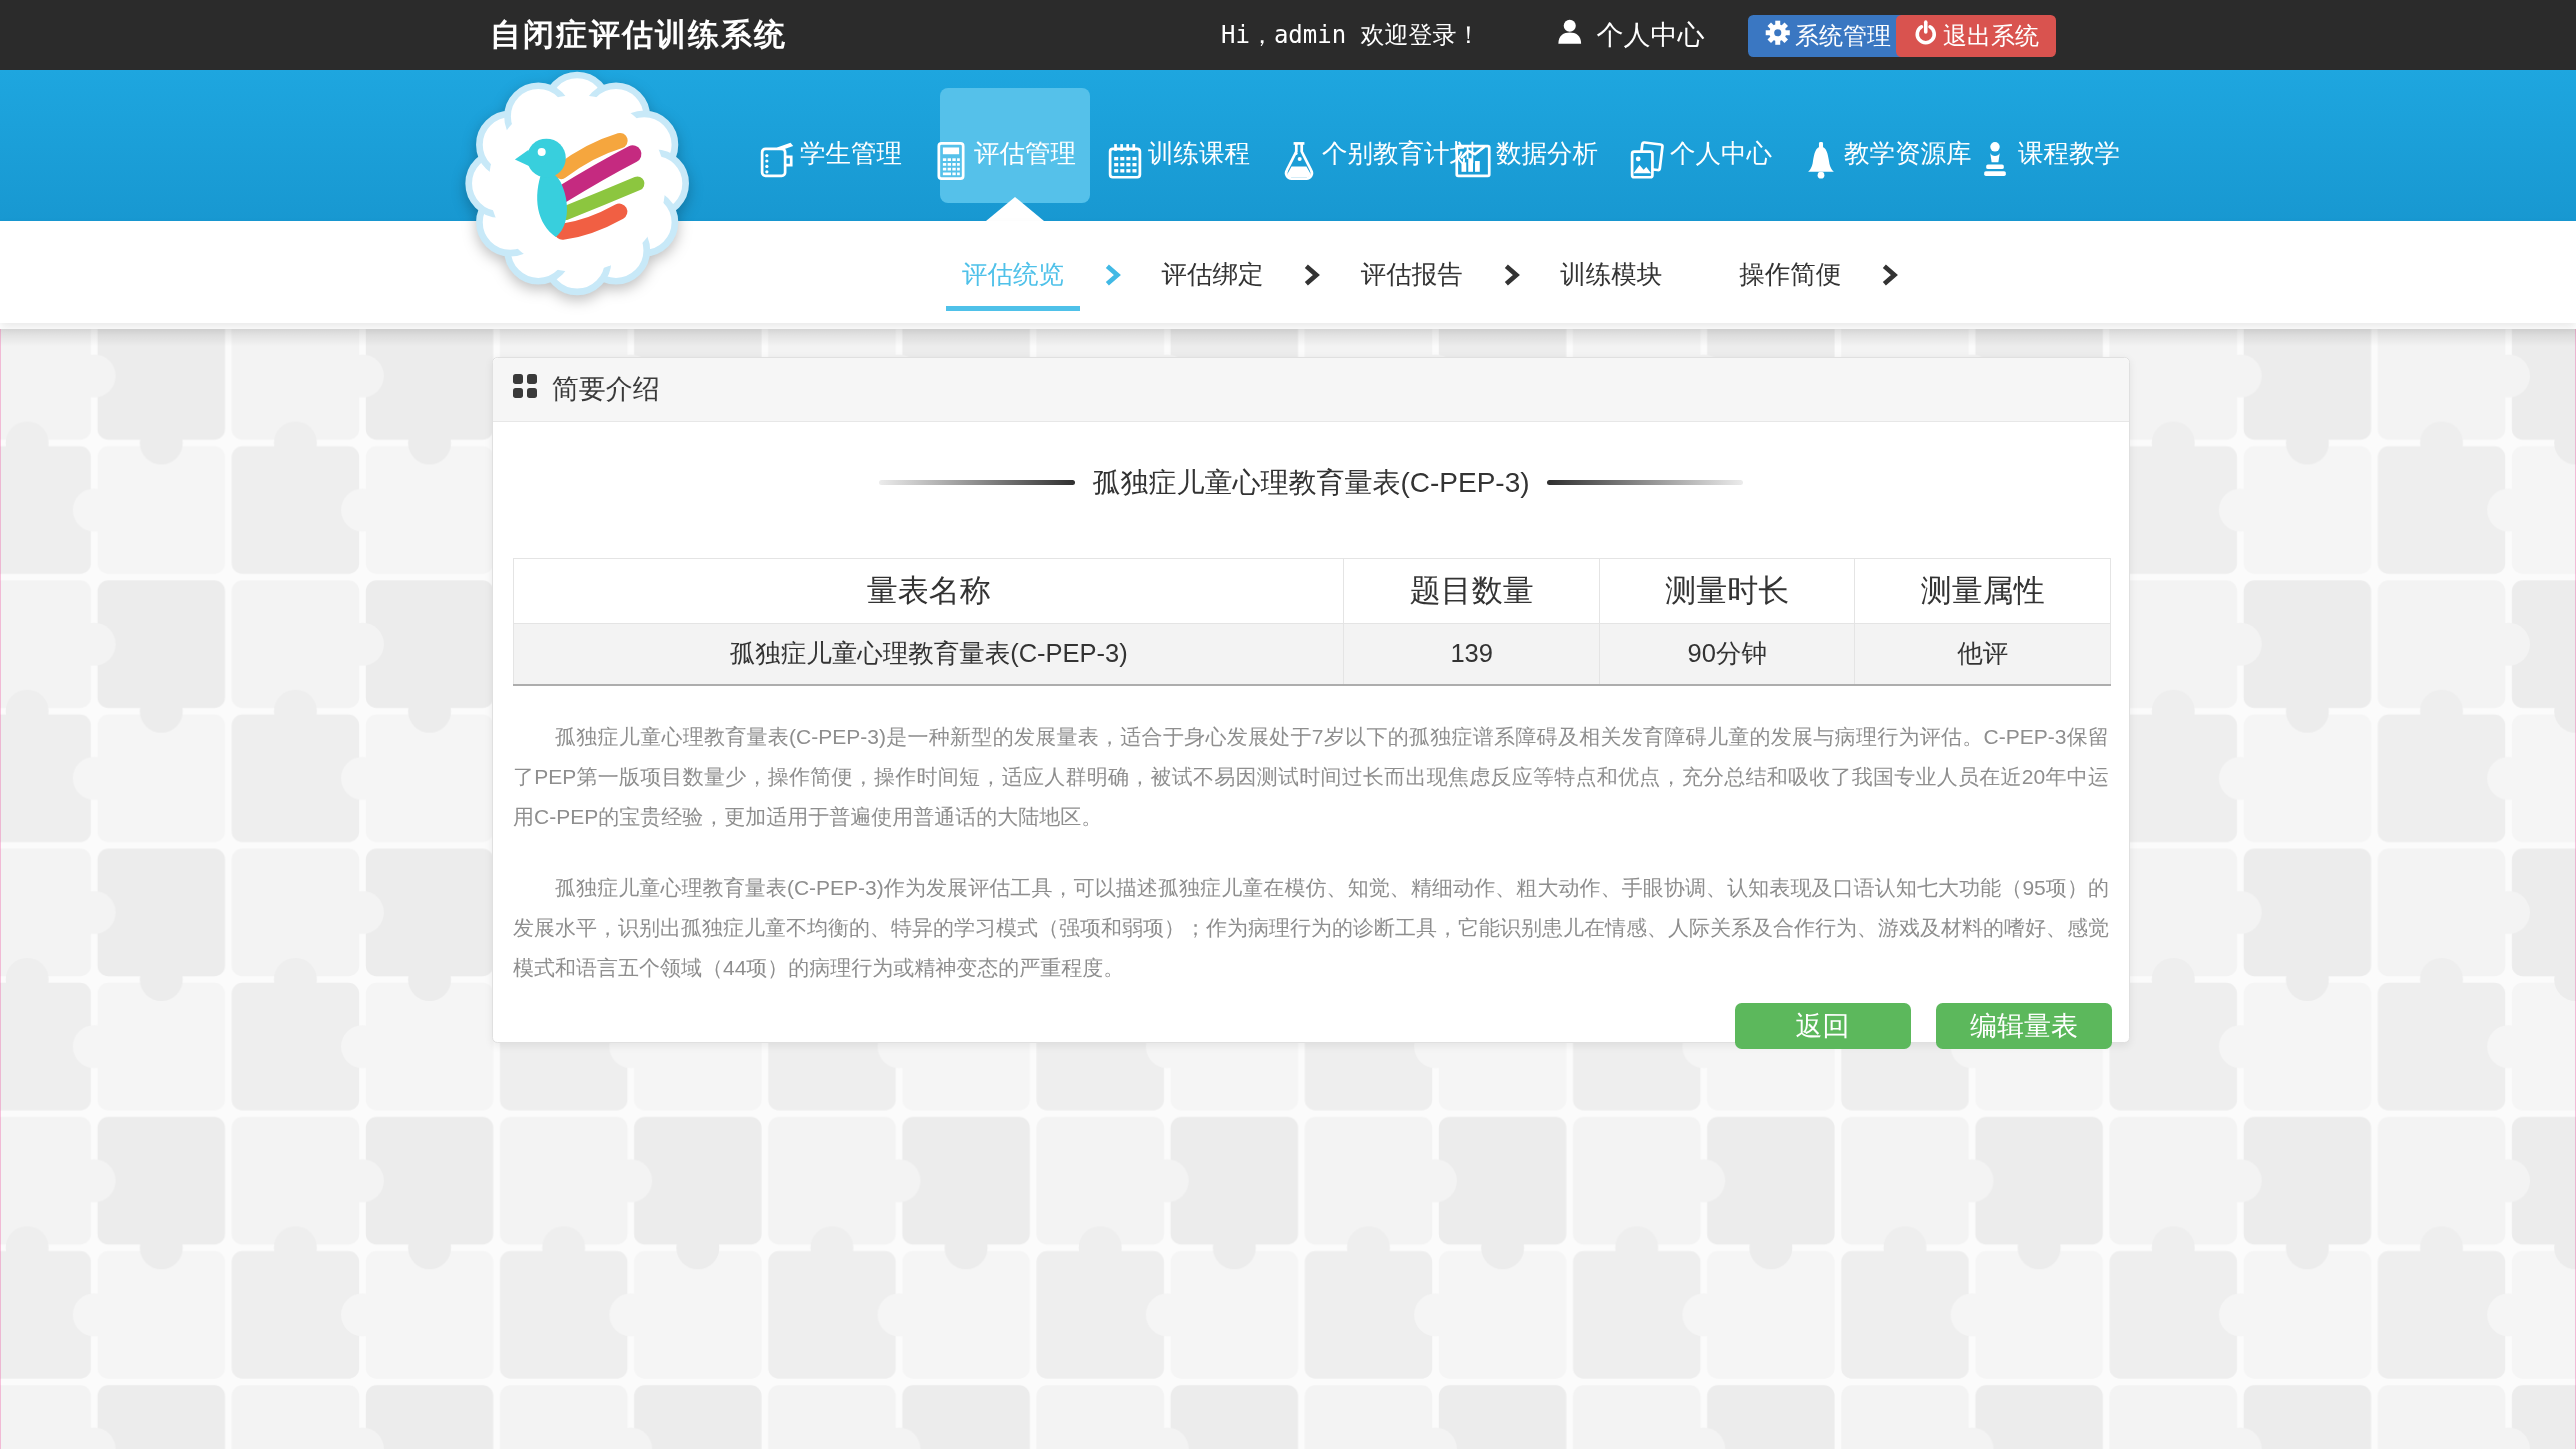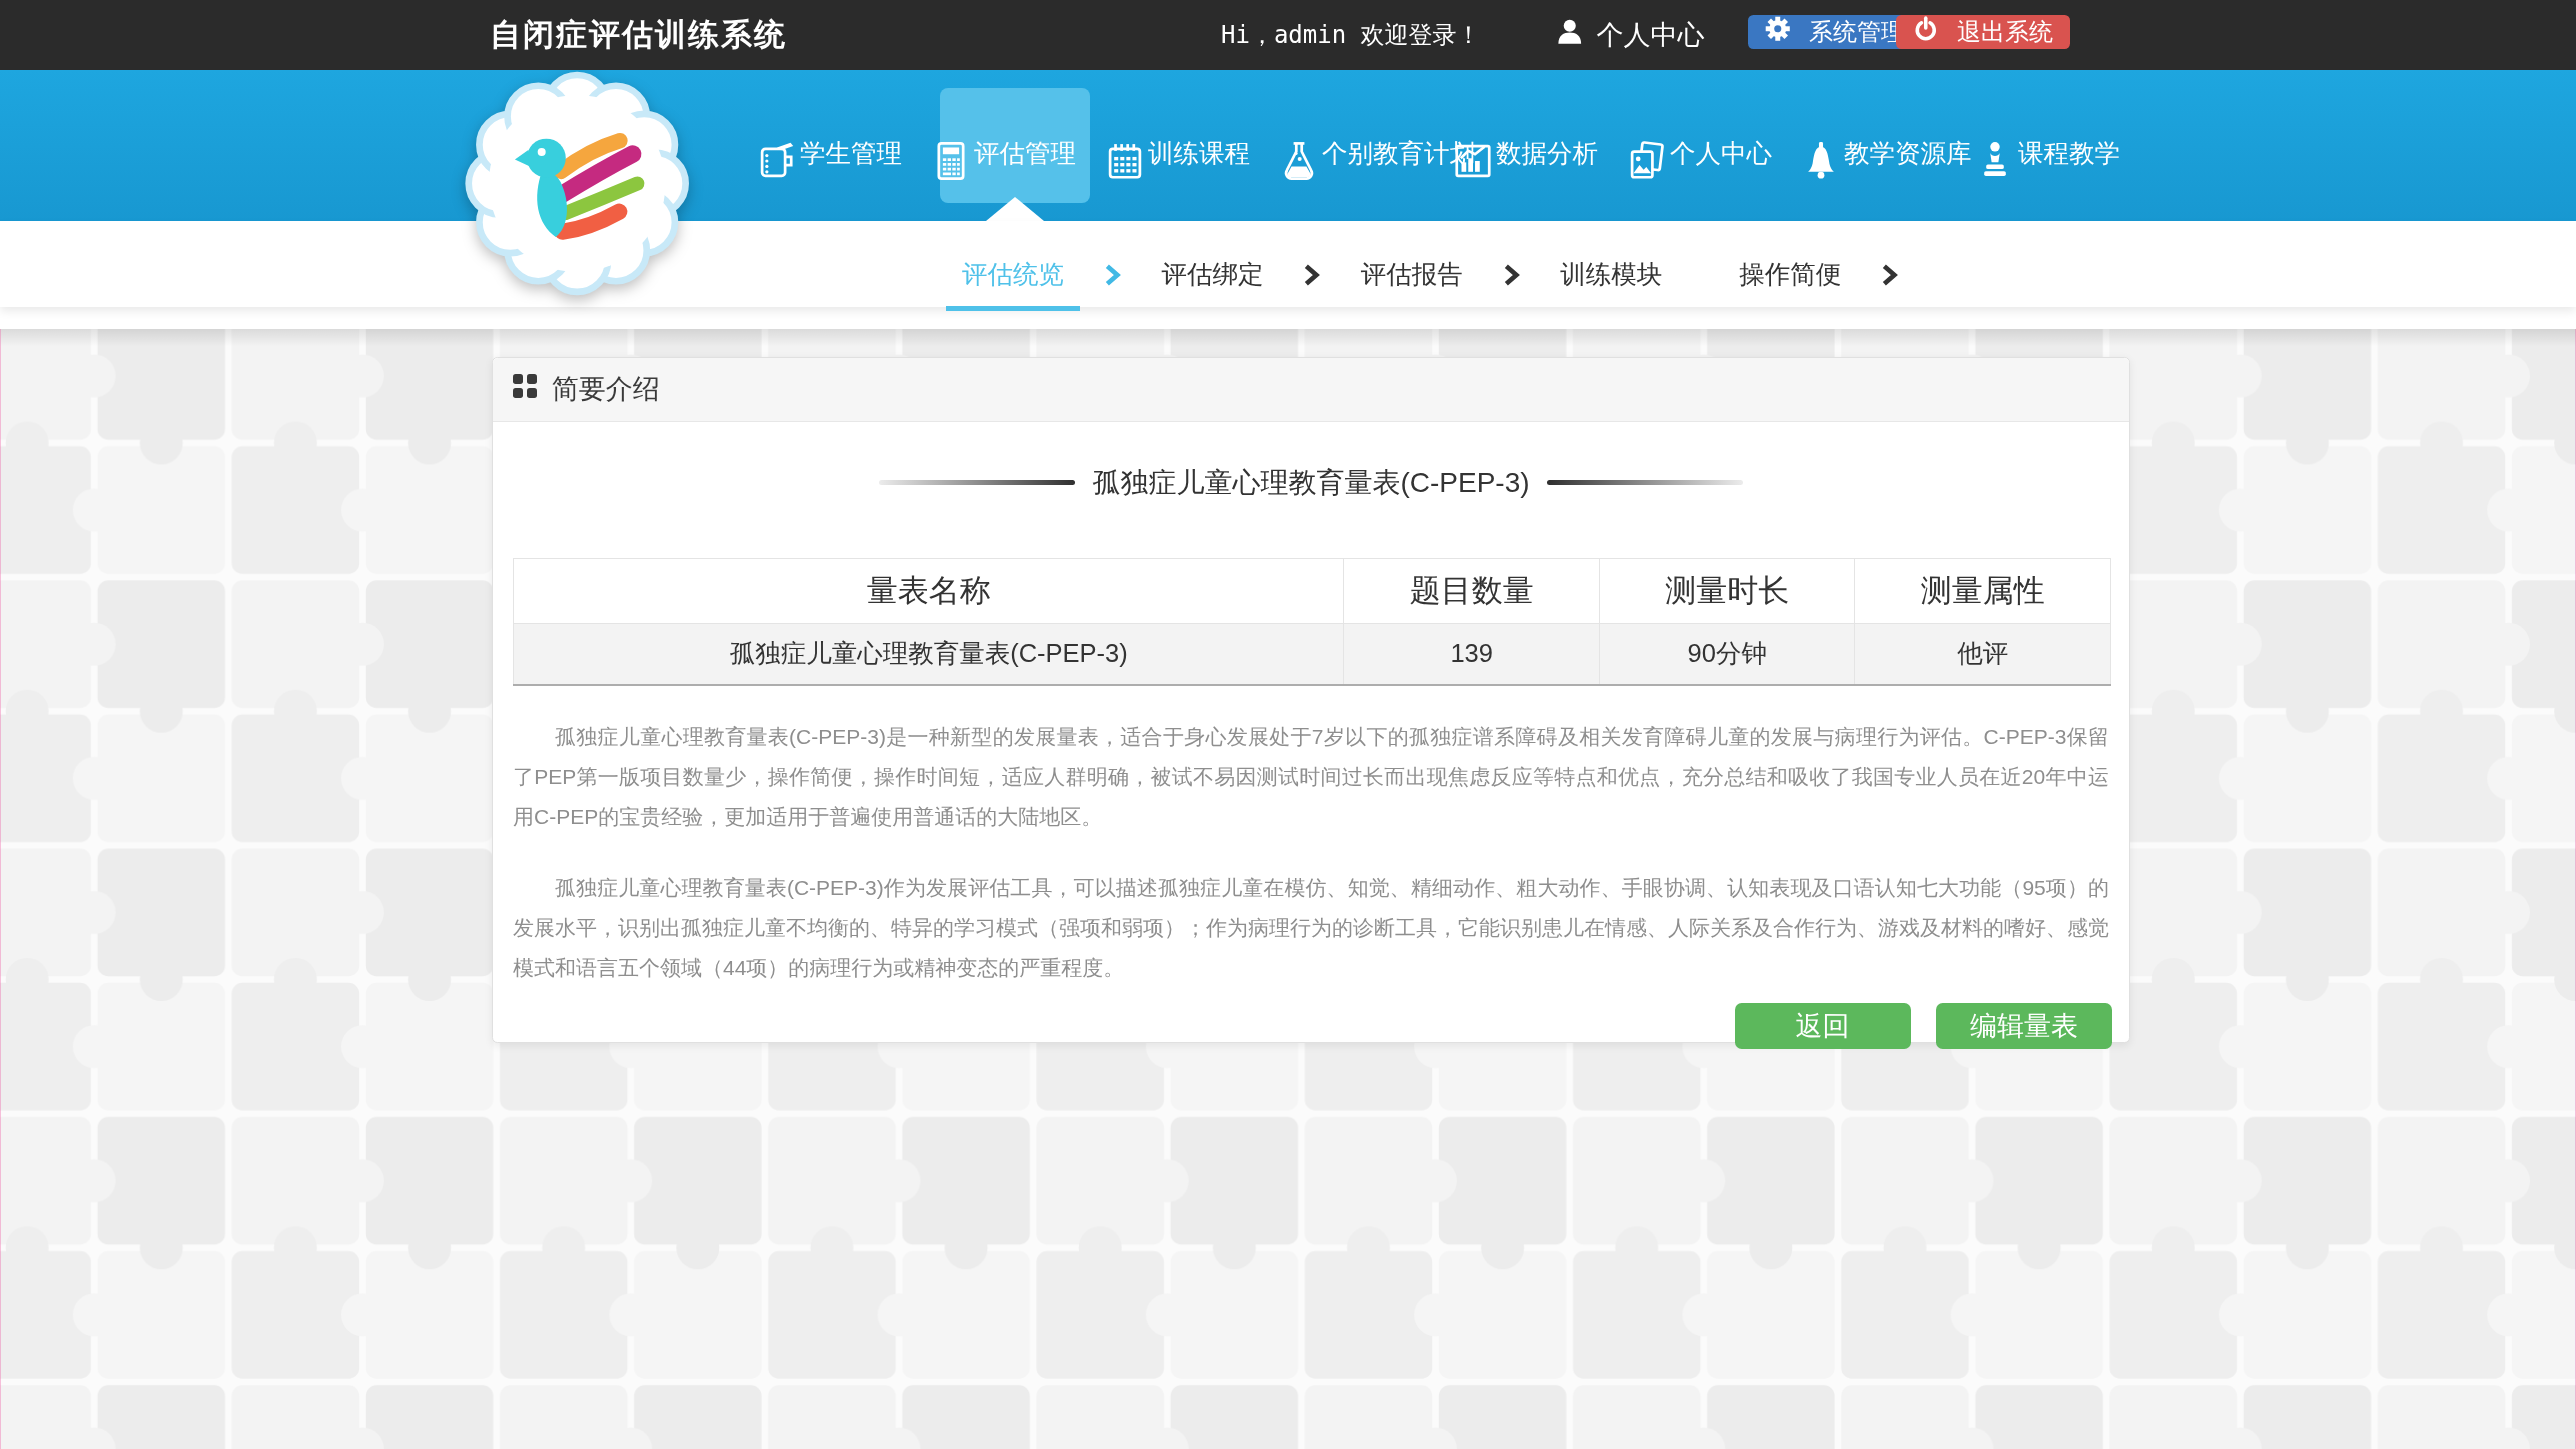--- a/index.html
+++ b/index.html
@@ -12,22 +12,22 @@
   }
 
   
   .topbar { position:absolute; left:0; top:0; width:2576px; height:70px; background:#2b2b2b; z-index:50; }
   .topbar-title { position:absolute; left:490px; top:0; height:88px; line-height:70px;
                   color:#fff; font-size:31px; font-weight:bold; letter-spacing:2px; }
   .welcome { position:absolute; left:1221px; top:0; height:70px; line-height:70px;
              color:#fff; font-size:24px; font-family:"DejaVu Sans Mono",monospace; }
   .profile { position:absolute; left:1555px; top:0; height:70px; display:flex; align-items:center; gap:12px;
              color:#fff; font-size:27px; cursor:pointer; }
-  .tb-btn { position:absolute; top:14.8px; height:34px; padding:0 17.4px; border:none; border-radius:5.4px;
-            display:flex; align-items:center; gap:18px; color:#fff; font-size:24px; cursor:pointer;justify-content:space-between; }
+  .tb-btn { position:absolute; top:14.8px; height:42px; padding:0 17.4px; border:none; border-radius:5.4px;
+            display:flex; align-items:center; gap:4px; color:#fff; font-size:24px; cursor:pointer;justify-content:space-between; }
   .btn-admin { left:1748px; background:#3a77c2; }
   .btn-logout { left:1896px; background:#d9534f; }
 
   
   .navbar { position:absolute; left:0; top:70px; width:2576px; height:151px;
             background:linear-gradient(180deg,#1ea6df 0%,#1898d1 100%); z-index:5; }
   .nav-items { position:absolute; left:754px; top:0; height:151px; display:flex; }
   .nav-item { position:relative; width:174px; height:151px; display:flex; flex-direction:row;
               align-items:center; color:#fff; cursor:pointer; }
   .nav-item .nico { margin-top:31px; width:46px; height:46px; position:relative; z-index:2; }
@@ -36,21 +36,21 @@
                              background:#55c1ea; border-radius:8px; z-index:1; }
   .nav-item.active::after { content:""; position:absolute; bottom:0; left:50%; transform:translateX(-50%);
                             border-left:29.5px solid transparent; border-right:29.5px solid transparent;
                             border-bottom:24px solid #ffffff; z-index:3; }
 
   
   .logo { position:absolute; left:462px; top:71px; width:231px; height:231px; z-index:40;
           filter:drop-shadow(0 5.4px 6.7px rgba(0,0,0,0.25)); }
 
   
-  .subnav { position:absolute; left:0; top:221px; width:2576px; height:86px; background:#fff; z-index:10;
+  .subnav { position:absolute; left:0; top:221px; width:2576px; height:102px; background:#fff; z-index:10;
             box-shadow:0 5.4px 9.4px rgba(0,0,0,0.09); }
   .subnav-row { position:absolute; left:962px; top:0; height:107px; display:flex; align-items:center; }
   .subnav-item { font-size:25.5px; color:#333; margin-right:40px; position:relative; cursor:pointer; white-space:nowrap; }
   .subnav-item.active { color:#4fc1e9; }
   .subnav-item.active::after { content:""; position:absolute; left:-16px; right:-16px; bottom:-19px; height:5.4px;
                                background:#4fc1e9; }
   .subnav-item.wide-gap { margin-right:77px; }
   .s-chevron { margin-right:40px; display:flex; align-items:center; }
 
   

